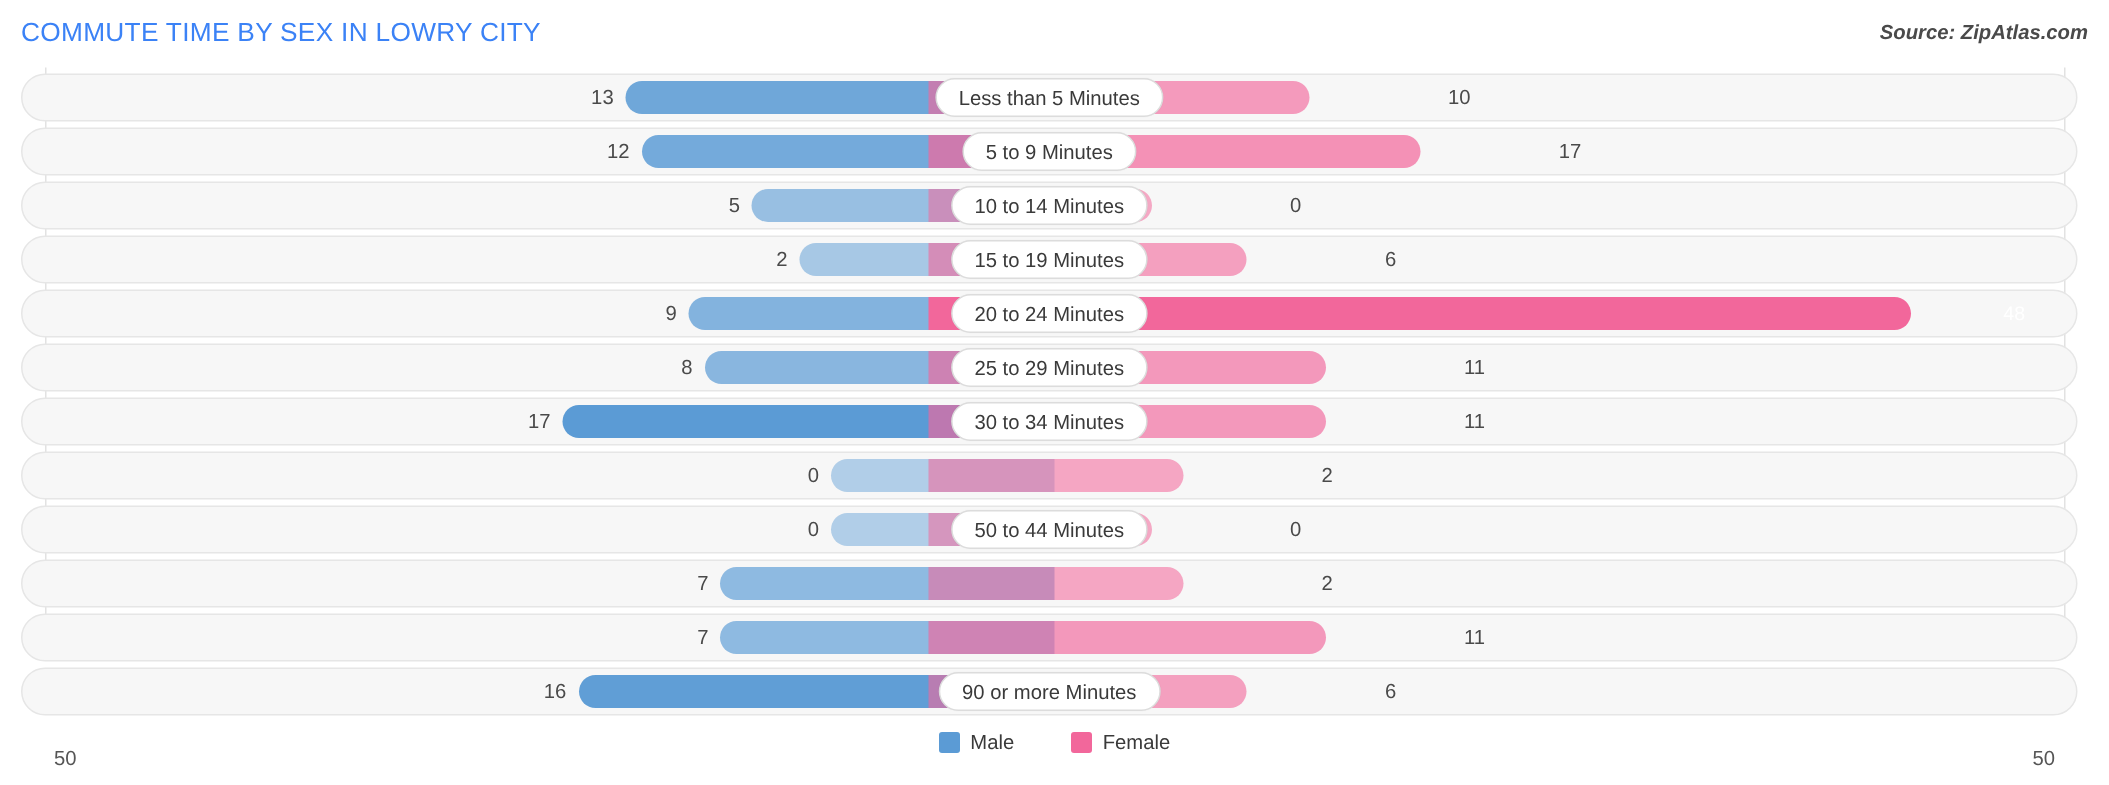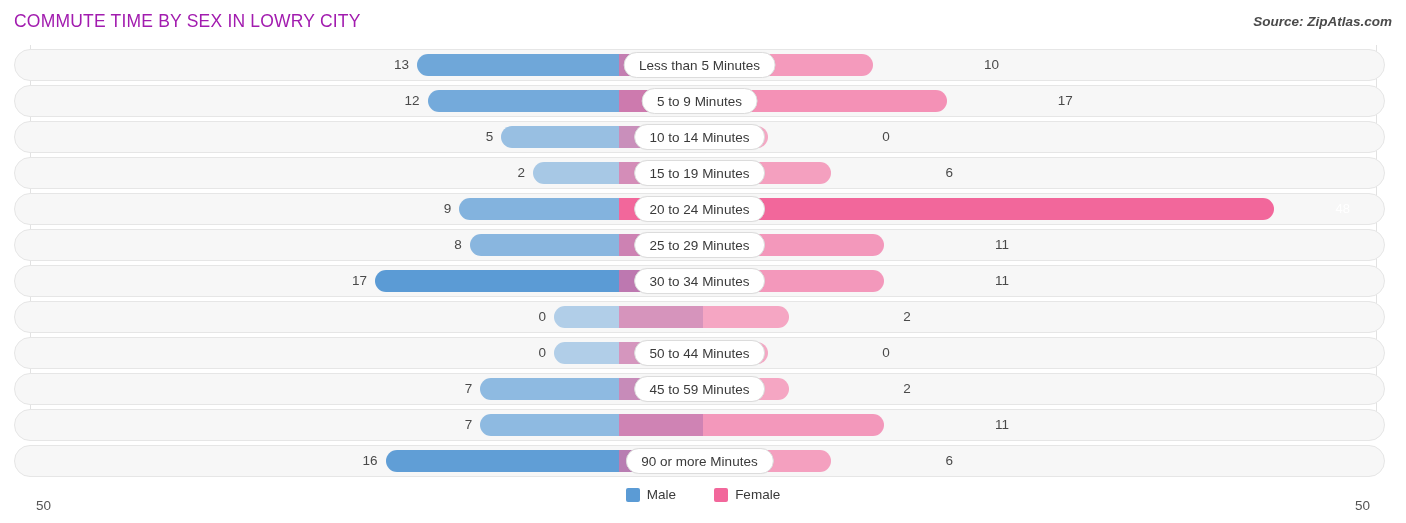--- a/index.html
+++ b/index.html
@@ -11,21 +11,21 @@
     color:#3a3a3a;
     overflow:hidden;
     position:relative;
   }
 
   
   #header { position:relative; height:45px; }
   #chart-title {
     position:absolute; left:14px; top:11px;
     font-size:17.5px; letter-spacing:.2px;
-    color:#a21caf; font-weight:400;
+    color:#3b82f6; font-weight:400;
     white-space:nowrap;
   }
   #source-note {
     position:absolute; right:14px; top:14px;
     font-size:13.5px; font-style:italic; font-weight:bold;
     color:#4a4a4a; white-space:nowrap;margin-left:14px;
   }
 
   
   #plot {
@@ -57,21 +57,21 @@
     position:absolute; top:5px; height:22px;
   }
   .bar-left  { border-radius:11px 0 0 11px; }
   .bar-right { border-radius:0 11px 11px 0; }
 
   .val {
     position:absolute; top:0; height:32px; line-height:32px;
     font-size:13.5px; color:#4a4a4a; white-space:nowrap;
   }
   .val-left  { text-align:right; }
-  .val-right { text-align:center; }
+  .val-right { text-align:left; }
   .val-inside {
     color:#ffffff; font-size:13px;
   }
 
   .cat-pill {
     position:absolute; top:3px; left:50%;
     transform:translateX(-50%);
     height:26px; line-height:25px;
     padding:0 15px;
     background:#ffffff;
@@ -185,21 +185,20 @@
         <div class="bar bar-right" style="left: 619px; width: 149px; background: rgb(242, 103, 155); opacity: 0.55;"></div>
         <div class="val val-right" style="left: 860px; width: 52px;">0</div>
         <div class="cat-pill">50 to 44 Minutes</div>
       </div>
       <div class="row">
         <div class="track"></div>
         <div class="bar bar-left" style="left: 480.294px; width: 222.706px; background: rgb(91, 155, 213); opacity: 0.676;"></div>
         <div class="val val-left" style="left: 420.294px; width: 52px;">7</div>
         <div class="bar bar-right" style="left: 619px; width: 170.083px; background: rgb(242, 103, 155); opacity: 0.569;"></div>
         <div class="val val-right" style="left: 881.083px; width: 52px;">2</div>
-        <div class="cat-pill">45 to 59 Minutes</div>
       </div>
       <div class="row">
         <div class="track"></div>
         <div class="bar bar-left" style="left: 480.294px; width: 222.706px; background: rgb(91, 155, 213); opacity: 0.676;"></div>
         <div class="val val-left" style="left: 420.294px; width: 52px;">7</div>
         <div class="bar bar-right" style="left: 619px; width: 264.958px; background: rgb(242, 103, 155); opacity: 0.653;"></div>
         <div class="val val-right" style="left: 975.958px; width: 52px;">11</div>
       </div>
       <div class="row">
         <div class="track"></div>

